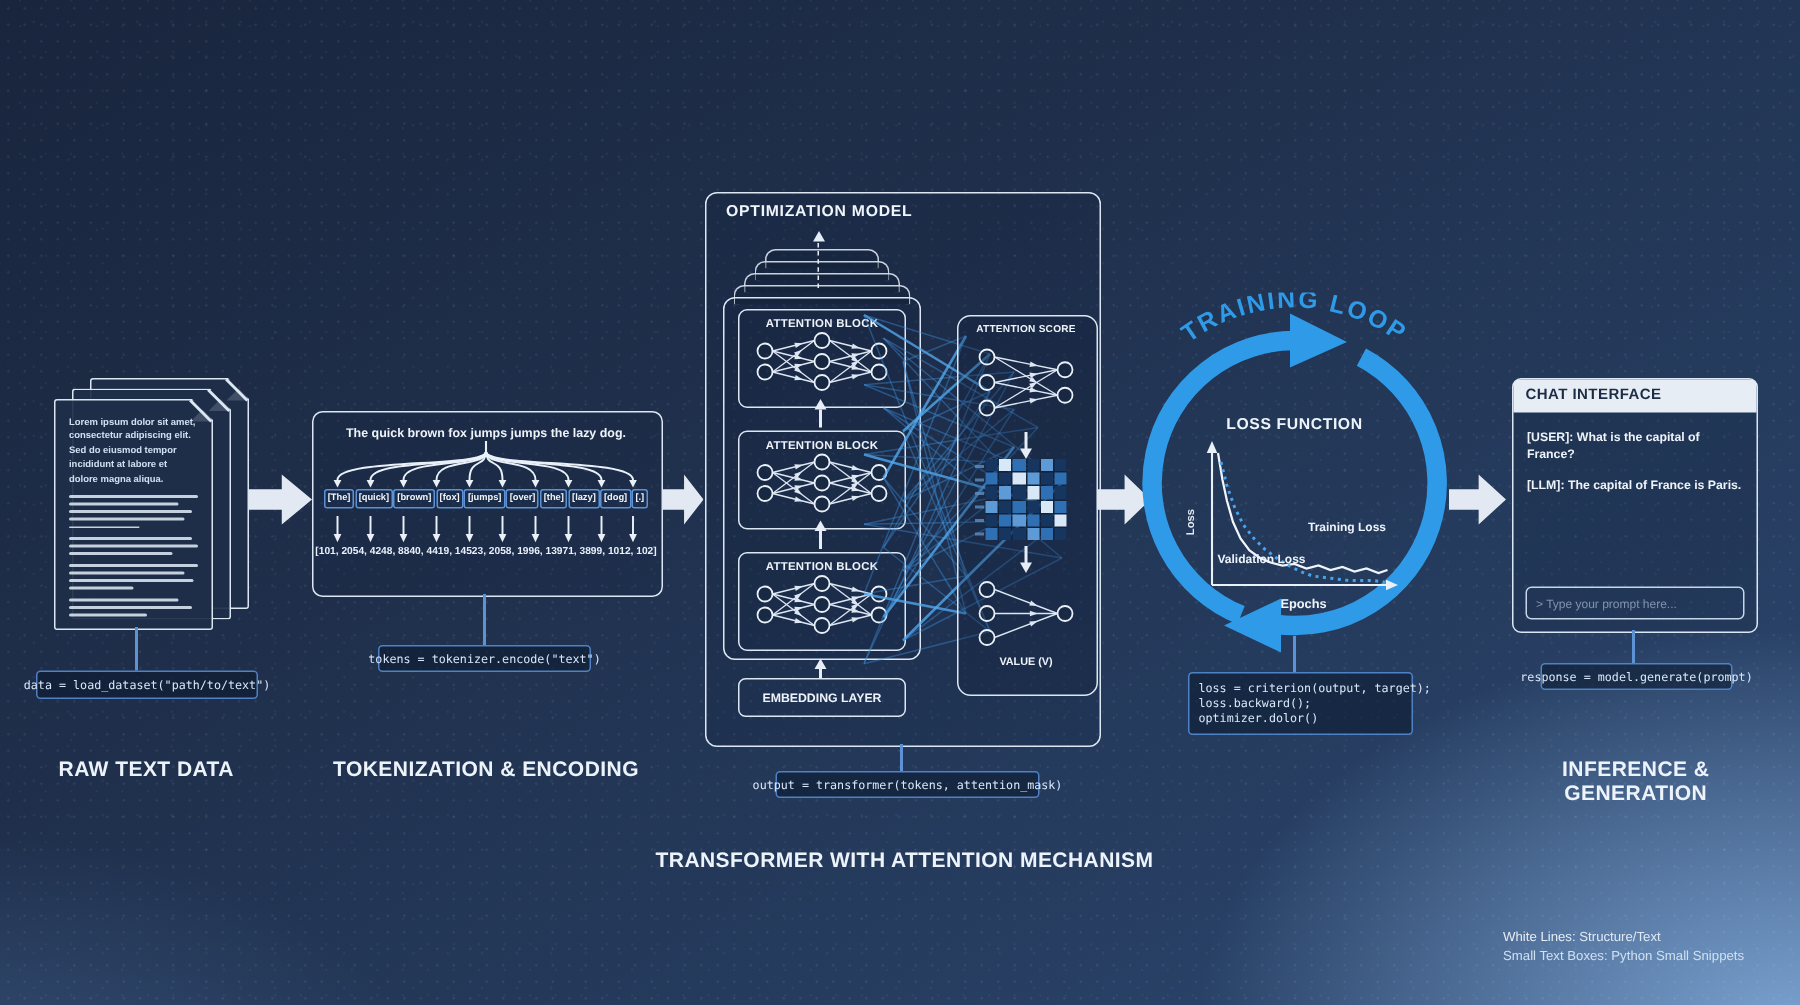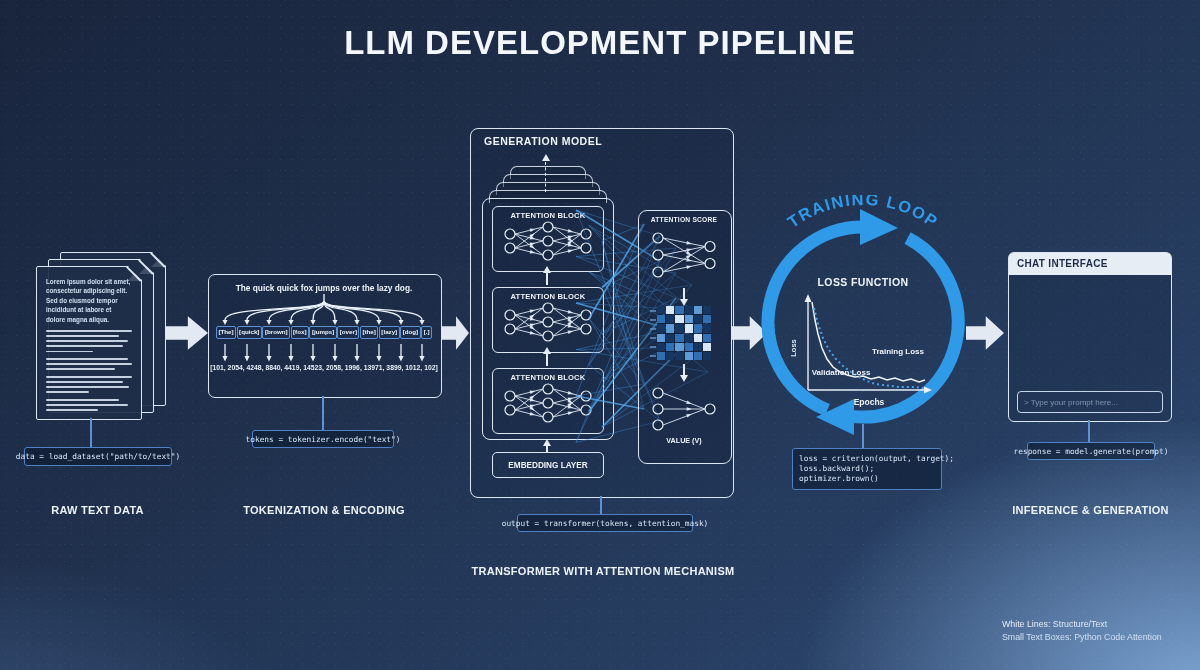--- a/index.html
+++ b/index.html
@@ -14,21 +14,21 @@
   .noise{position:absolute;inset:0;pointer-events:none;
     background-image:
       radial-gradient(rgba(255,255,255,.08) .7px, transparent .9px),
       radial-gradient(rgba(255,255,255,.05) .6px, transparent .8px),
       radial-gradient(rgba(170,200,235,.07) .7px, transparent .9px);
     background-size:11px 11px,17px 17px,23px 23px;
     background-position:0 0,5px 9px,11px 3px;}
   .abs{position:absolute;}
   #title{position:absolute;left:0;right:0;top:24px;text-align:center;font-size:33px;
     font-weight:700;color:#f3f7fc;letter-spacing:1px;}
-  .stage-label{position:absolute;text-align:center;font-weight:700;font-size:11px;
+  .stage-label{position:absolute;text-align:center;font-weight:700;font-size:14px;
     color:#edf3fa;letter-spacing:.3px;}
   .panel{position:absolute;border:1.5px solid #dde7f3;border-radius:8px;background:rgba(16,30,52,.15);}
   .code-box{position:absolute;display:flex;align-items:center;justify-content:center;
     border:1px solid #4f82c4;border-radius:3px;background:rgba(10,24,44,.55);
     color:#d9e7f9;font:400 7.8px "DejaVu Sans Mono", monospace;white-space:nowrap;}
   .connector{position:absolute;width:1.5px;background:#5d93d6;}
   .flow-arrow{position:absolute;background:#e2e9f2;
     clip-path:polygon(0 32%,52% 32%,52% 6%,100% 50%,52% 94%,52% 68%,0 68%);}
   
   .page{position:absolute;width:104px;height:152px;border:1.5px solid #dde7f3;border-radius:2px;
@@ -92,21 +92,20 @@
   .legend .lbl-w{color:#e8eef6;}
   .legend .rest{color:#dfe9f4;}
   .l3{color:#cfe0f2;}
 </style>
 </head>
 <body>
 
 <div id="canvas">
   <div class="noise"></div>
 
-  <div id="title">LLM DEVELOPMENT PIPELINE</div>
 
   <div class="abs" style="left:36px;top:252px;width:132px;height:172px;">
     <div class="page" style="left:24px;top:0;"></div>
     <div class="page" style="left:12px;top:7px;"></div>
     <div class="page" style="left:0;top:14px;">
       <div class="doc-text">Lorem ipsum dolor sit amet, consectetur adipiscing elit. Sed do eiusmod tempor incididunt at labore et dolore magna aliqua.</div>
       <div id="doc-bars" style="margin:6px 9px 0 9px;">
           <div class="bar" style="width: 100%;"></div>
           <div class="bar" style="width: 85%;"></div>
           <div class="bar" style="width: 95%;"></div>
@@ -127,21 +126,21 @@
   </div>
   <div class="connector" style="left:90px;top:418px;height:29px;"></div>
   <div class="code-box" style="left:24px;top:447px;width:146px;height:17px;">
     <span>data = load_dataset("path/to/text")</span>
   </div>
   <div class="stage-label" style="left:10px;top:504px;width:175px;">RAW TEXT DATA</div>
 
   <div class="flow-arrow" style="left:166px;top:314px;width:42px;height:38px;"></div>
 
   <div class="panel" style="left:208px;top:274px;width:232px;height:122px;border-radius:7px;"></div>
-  <div class="tok-sentence">The quick quick fox jumps over the lazy dog.</div>
+  <div class="tok-sentence">The quick brown fox jumps jumps the lazy dog.</div>
   <svg id="tok-svg" class="abs" style="left:208px;top:274px;" width="232" height="122" viewBox="0 0 232 122">
       <line x1="116" y1="20" x2="116" y2="27" stroke="#e9f0f8" stroke-width="1.4"></line>
       <path d="M116 27 C 116 38, 17 31, 17 46" fill="none" stroke="#e9f0f8" stroke-width="1.3"></path>
       <polygon points="14.4,46 19.6,46 17,51" fill="#e9f0f8"></polygon>
       <line x1="17" y1="70" x2="17" y2="82" stroke="#e9f0f8" stroke-width="1.3"></line>
       <polygon points="14.4,82 19.6,82 17,87.5" fill="#e9f0f8"></polygon>
       <path d="M116 27 C 116 38, 39 31, 39 46" fill="none" stroke="#e9f0f8" stroke-width="1.3"></path>
       <polygon points="36.4,46 41.6,46 39,51" fill="#e9f0f8"></polygon>
       <line x1="39" y1="70" x2="39" y2="82" stroke="#e9f0f8" stroke-width="1.3"></line>
       <polygon points="36.4,82 41.6,82 39,87.5" fill="#e9f0f8"></polygon>
@@ -193,21 +192,21 @@
   <div class="tok-ids">[101, 2054, 4248, 8840, 4419, 14523, 2058, 1996, 13971, 3899, 1012, 102]</div>
   <div class="connector" style="left:322px;top:396px;height:34px;"></div>
   <div class="code-box" style="left:252px;top:430px;width:140px;height:16px;">
     <span>tokens = tokenizer.encode("text")</span>
   </div>
   <div class="stage-label" style="left:210px;top:504px;width:228px;">TOKENIZATION &amp; ENCODING</div>
 
   <div class="flow-arrow" style="left:442px;top:314px;width:27px;height:38px;"></div>
 
   <div class="panel" style="left:470px;top:128px;width:262px;height:368px;"></div>
-  <div class="tf-title">GENERATION MODEL</div>
+  <div class="tf-title">OPTIMIZATION MODEL</div>
 
   <div class="tf-layer" style="left:510px;top:166px;width:74px;height:12px;"></div>
   <div class="tf-layer" style="left:503px;top:174px;width:88px;height:12px;"></div>
   <div class="tf-layer" style="left:496px;top:182px;width:102px;height:12px;"></div>
   <div class="tf-layer" style="left:489px;top:190px;width:116px;height:12px;"></div>
   <div class="stem dashed" style="left:545px;top:162px;height:30px;"></div>
   <div class="head-up" style="left:541.5px;top:154px;"></div>
 
   <div class="panel" style="left:482px;top:198px;width:130px;height:240px;"></div>
 
@@ -496,32 +495,36 @@
     <polyline points="29,30 32,48 35,62 39,76 44,87 50,95 57,100 64,103 72,105 80,104 88,107 96,105 104,108 112,106 120,109 128,107 136,110 142,108" fill="none" stroke="#f0f5fb" stroke-width="1.5"></polyline>
     <polyline points="31,36 35,52 40,66 46,78 53,87 60,94 68,100 76,105 84,109 92,112 100,113 108,114 116,115 124,115 132,115 140,116" fill="none" stroke="#4aa3ea" stroke-width="2" stroke-dasharray="2 3"></polyline>
     <text x="115" y="82" text-anchor="middle" font-size="8" font-weight="700" fill="#eef4fb">Training Loss</text>
     <text x="58" y="103" text-anchor="middle" font-size="8" font-weight="700" fill="#eef4fb">Validation Loss</text>
   </svg>
 
   <div class="connector" style="left:862px;top:424px;height:24px;"></div>
   <div class="code-box" id="train-code" style="left:792px;top:448px;width:142px;height:40px;flex-direction:column;align-items:flex-start;justify-content:center;padding-left:6px;line-height:1.3;">
       <div>loss = criterion(output, target);</div>
       <div>loss.backward();</div>
-      <div>optimizer.brown()</div>
+      <div>optimizer.dolor()</div>
     </div>
 
   <div class="flow-arrow" style="left:966px;top:314px;width:38px;height:38px;"></div>
 
   <div class="chat-panel">
     <div class="chat-header">CHAT INTERFACE</div>
+    <div class="chat-msgs">
+      <div class="chat-msg">[USER]: What is the capital of France?</div>
+      <div class="chat-msg">[LLM]: The capital of France is Paris.</div>
+    </div>
     <div class="chat-input">&gt; Type your prompt here...</div>
   </div>
   <div class="connector" style="left:1088px;top:420px;height:22px;"></div>
   <div class="code-box" style="left:1027px;top:442px;width:126px;height:16px;">
     <span>response = model.generate(prompt)</span>
   </div>
   <div class="stage-label" style="left:998px;top:504px;width:185px;">INFERENCE &amp; GENERATION</div>
 
   <div class="legend">
     <div><span class="lbl-w">White Lines:</span><span class="rest"> Structure/Text</span></div>
-    <div class="l3"><span>Small Text Boxes:</span><span> Python Code Attention</span></div>
+    <div class="l3"><span>Small Text Boxes:</span><span> Python Small Snippets</span></div>
   </div>
 </div>
 
 </body></html>

